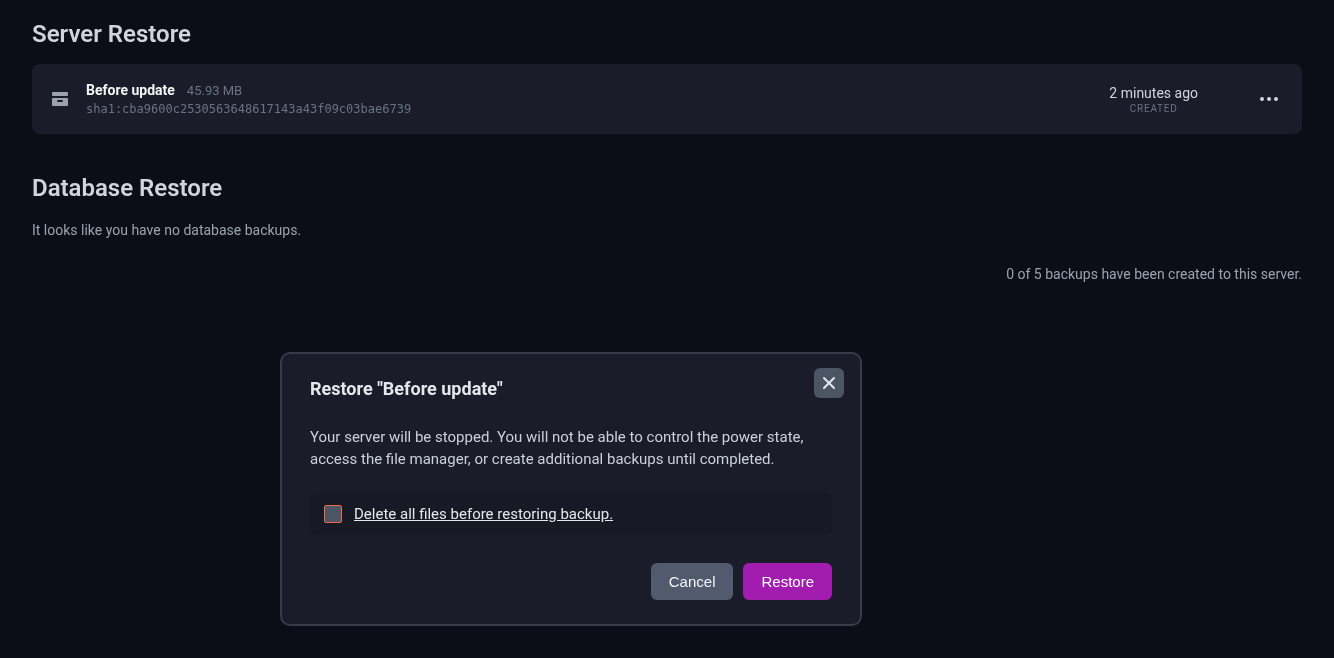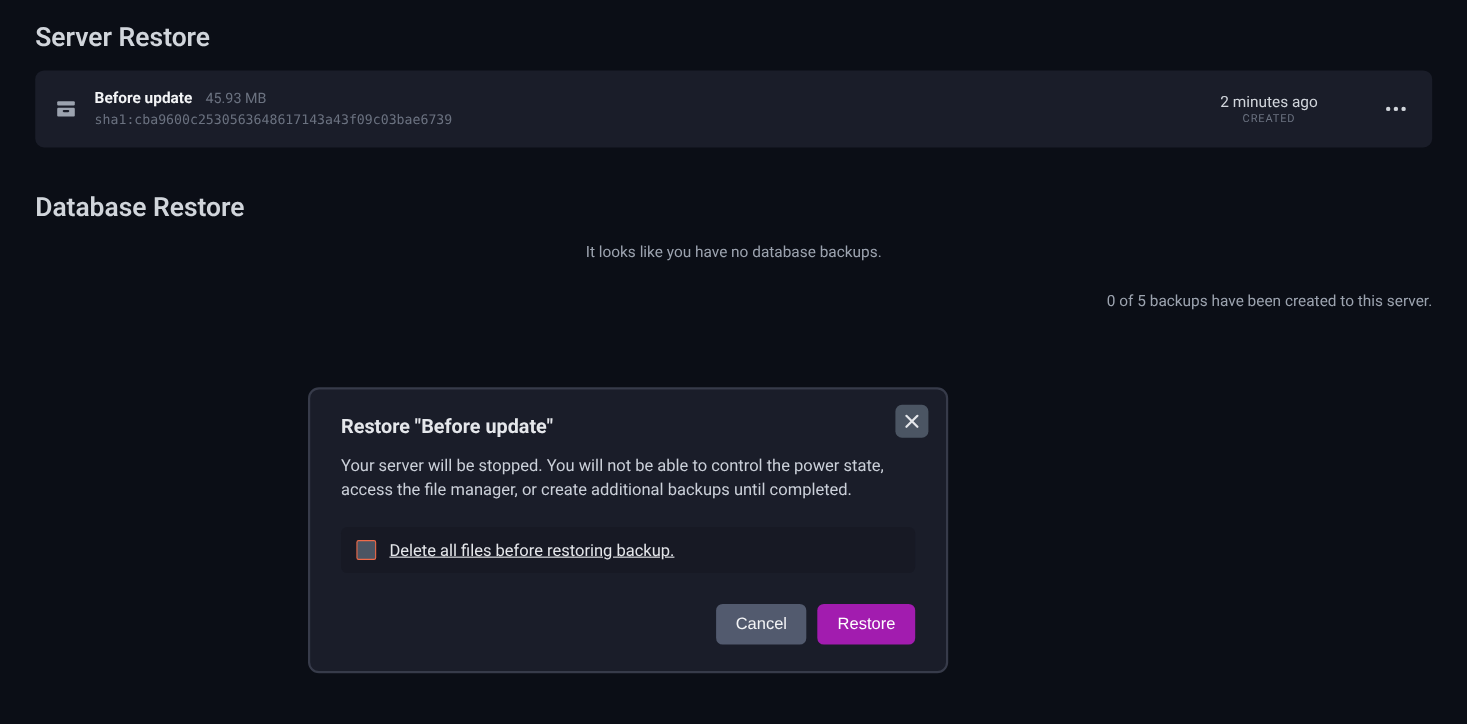--- a/index.html
+++ b/index.html
@@ -118,21 +118,21 @@
       background: #d1d5db;
       border-radius: 50%;
     }
     .status-line {
       text-align: right;
       font-size: 14px;
       color: #9ca3af;
       margin-top: 16px;
     }
     .empty-msg {
-      text-align: center;
+      text-align: left;
       font-size: 14px;
       color: #9ca3af;
       margin-top: 20px;
     }
     .modal {
       position: absolute;
       left: 280px;
       top: 352px;
       width: 582px;
       background: #1a1d29;
@@ -166,21 +166,21 @@
       margin-right: -12px;
     }
     .close-btn svg {
       width: 14px;
       height: 14px;
     }
     .modal-body {
       font-size: 15px;
       line-height: 1.45;
       color: #cbd0d9;
-      margin-top: 14px;
+      margin-top: 28px;
     }
     .checkbox-row {
       background: #15182299;
       border-radius: 6px;
       padding: 12px 14px;
       margin-top: 22px;
       display: flex;
       align-items: center;
       gap: 12px;
       cursor: pointer;

